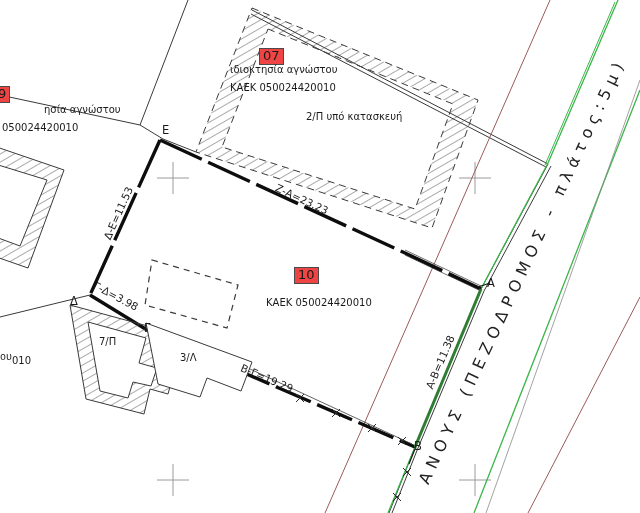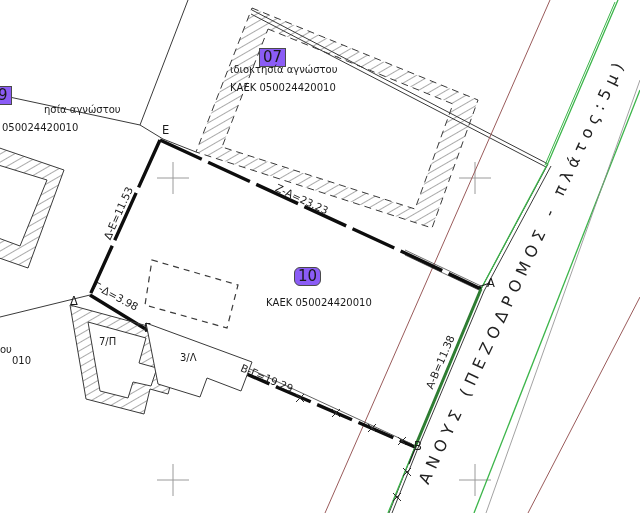--- a/index.html
+++ b/index.html
@@ -5,21 +5,21 @@
   html,body{margin:0;padding:0;background:#fff;}
   #canvas{
     position:relative;width:640px;height:513px;overflow:hidden;background:#fff;
     font-family:"DejaVu Sans","Liberation Sans",sans-serif;color:#1a1a1a;
   }
   #canvas svg{position:absolute;left:0;top:0;}
   .lbl{position:absolute;white-space:nowrap;line-height:1.15;color:#1a1a1a;}
   .t13{font-size:10px;}
   .dim{font-size:10.5px;transform-origin:center center;}
   .ctr{transform:translate(-50%,-50%);}
-  .boxed{border:1px solid #4a4a4a;padding:0 3px;background:#8b5cf6;font-size:15px;}
+  .boxed{border:1px solid #4a4a4a;padding:0 3px;background:#ef4444;font-size:13px;}
   .point{font-size:11.5px;font-weight:500;}
   .road{
     font-size:16px;letter-spacing:6px;color:#222;
     transform:translate(-50%,-50%) rotate(-65deg);transform-origin:center center;
   }
 </style>
 </head>
 <body>
 
 <div id="canvas">
@@ -99,29 +99,30 @@
 
     <path d="M70,305 L166,331 L158,360 L176,365 L168,394 L150,389 L144,414 L86,399 Z
              M88,322 L146,338 L139,363 L157,368 L151,386 L133,382 L128,398 L100,391 Z" fill="url(#hatch)" fill-rule="evenodd" stroke="#3a3a3a" stroke-width="1"></path>
 
     <path d="M146,323 L252,362 L241,391 L207,378 L200,397 L158,384 Z" fill="#ffffff" stroke="#3a3a3a" stroke-width="1"></path>
   </svg>
 
   <div class="lbl boxed" style="left:259px;top:48px;">07</div>
   <div class="lbl t13" style="left:230px;top:64px;">ιδιοκτησία αγνώστου</div>
   <div class="lbl t13" style="left:230px;top:82px;">ΚΑΕΚ 050024420010</div>
+  <div class="lbl t13" style="left:306px;top:111px;">2/Π υπό κατασκευή</div>
 
   <div class="lbl boxed" style="left:-6px;top:86px;">9</div>
   <div class="lbl t13" style="left:0px;top:104px;padding-left:44px;">ησία αγνώστου</div>
   <div class="lbl t13" style="left:2px;top:122px;">050024420010</div>
 
-  <div class="lbl boxed" style="left:294px;top:267px;border-radius:6px;">10</div>
+  <div class="lbl boxed" style="left:294px;top:267px;">10</div>
   <div class="lbl t13" style="left:266px;top:297px;">ΚΑΕΚ 050024420010</div>
 
-  <div class="lbl t13" style="left:0px;top:344px;">ου</div>
+  <div class="lbl t13" style="left:0px;top:352px;font-family:Liberation Mono, monospace;">ου</div>
   <div class="lbl t13" style="left:12px;top:355px;">010</div>
 
   <div class="lbl t13" style="left:99px;top:336px;">7/Π</div>
   <div class="lbl t13" style="left:180px;top:352px;">3/Λ</div>
 
   <div class="lbl point" style="left:162px;top:124px;">Ε</div>
   <div class="lbl point" style="left:70px;top:295px;">Δ</div>
   <div class="lbl point" style="left:144px;top:322px;">Γ</div>
   <div class="lbl point" style="left:414px;top:440px;">Β</div>
   <div class="lbl point" style="left:487px;top:277px;">Α</div>

